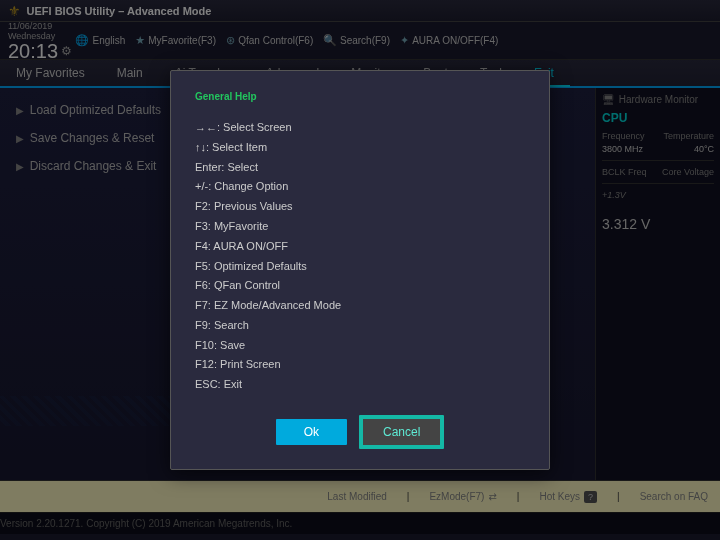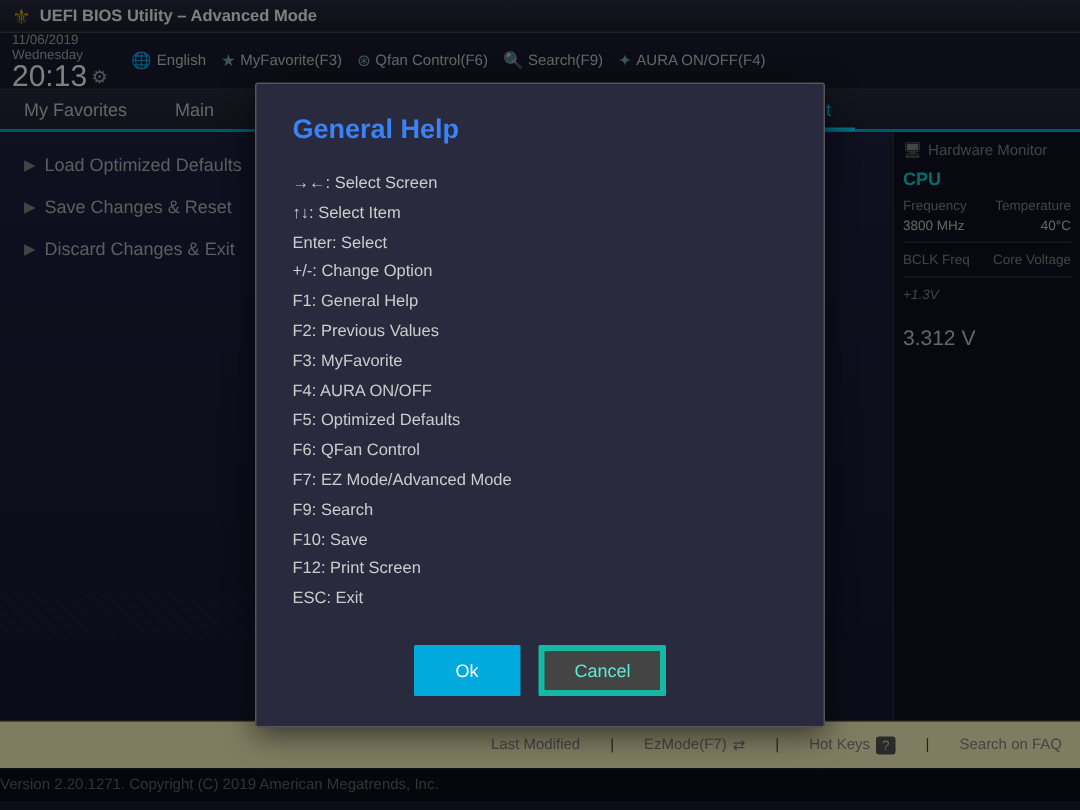--- a/index.html
+++ b/index.html
@@ -39,21 +39,21 @@
       font-weight: bold;
     }
 
     
     .second-bar {
       background: #1a1a2e;
       height: 38px;
       display: flex;
       align-items: center;
       padding: 0 8px;
-      gap: 16px;
+      gap: 4px;
       border-bottom: 1px solid #333;
     }
     .datetime-block {
       display: flex;
       flex-direction: column;
       align-items: flex-start;
       font-size: 9px;
       color: #aaa;
       min-width: 60px;
     }
@@ -213,35 +213,36 @@
     }
     .modal {
       background: #2a2a3e;
       border: 1px solid #555;
       border-radius: 2px;
       width: 380px;
       padding: 20px 24px;
       box-shadow: 0 4px 20px rgba(0,0,0,0.6);
     }
     .modal-title {
-      color: #3b82f6;
-      font-size: 18px;
+      color: #22c55e;
+      font-size: 10px;
       font-weight: bold;
       margin-bottom: 16px;
     }
     .modal-content {
       color: #ccc;
       font-size: 11px;
       line-height: 1.8;
       margin-bottom: 20px;
     }
     .modal-actions {
       display: flex;
       justify-content: center;
       gap: 12px;
+      align-items: center;
     }
     .btn-ok {
       background: #00aadd;
       color: #fff;
       border: none;
       padding: 6px 28px;
       font-size: 12px;
       cursor: pointer;
       border-radius: 1px;
     }
@@ -392,21 +393,20 @@
 </div>
 
 <div class="modal-overlay">
   <div class="modal">
     <div class="modal-title">General Help</div>
     <div class="modal-content">
       <div>→←: Select Screen</div>
       <div>↑↓: Select Item</div>
       <div>Enter: Select</div>
       <div>+/-: Change Option</div>
-      <div>F1: General Help</div>
       <div>F2: Previous Values</div>
       <div>F3: MyFavorite</div>
       <div>F4: AURA ON/OFF</div>
       <div>F5: Optimized Defaults</div>
       <div>F6: QFan Control</div>
       <div>F7: EZ Mode/Advanced Mode</div>
       <div>F9: Search</div>
       <div>F10: Save</div>
       <div>F12: Print Screen</div>
       <div>ESC: Exit</div>

